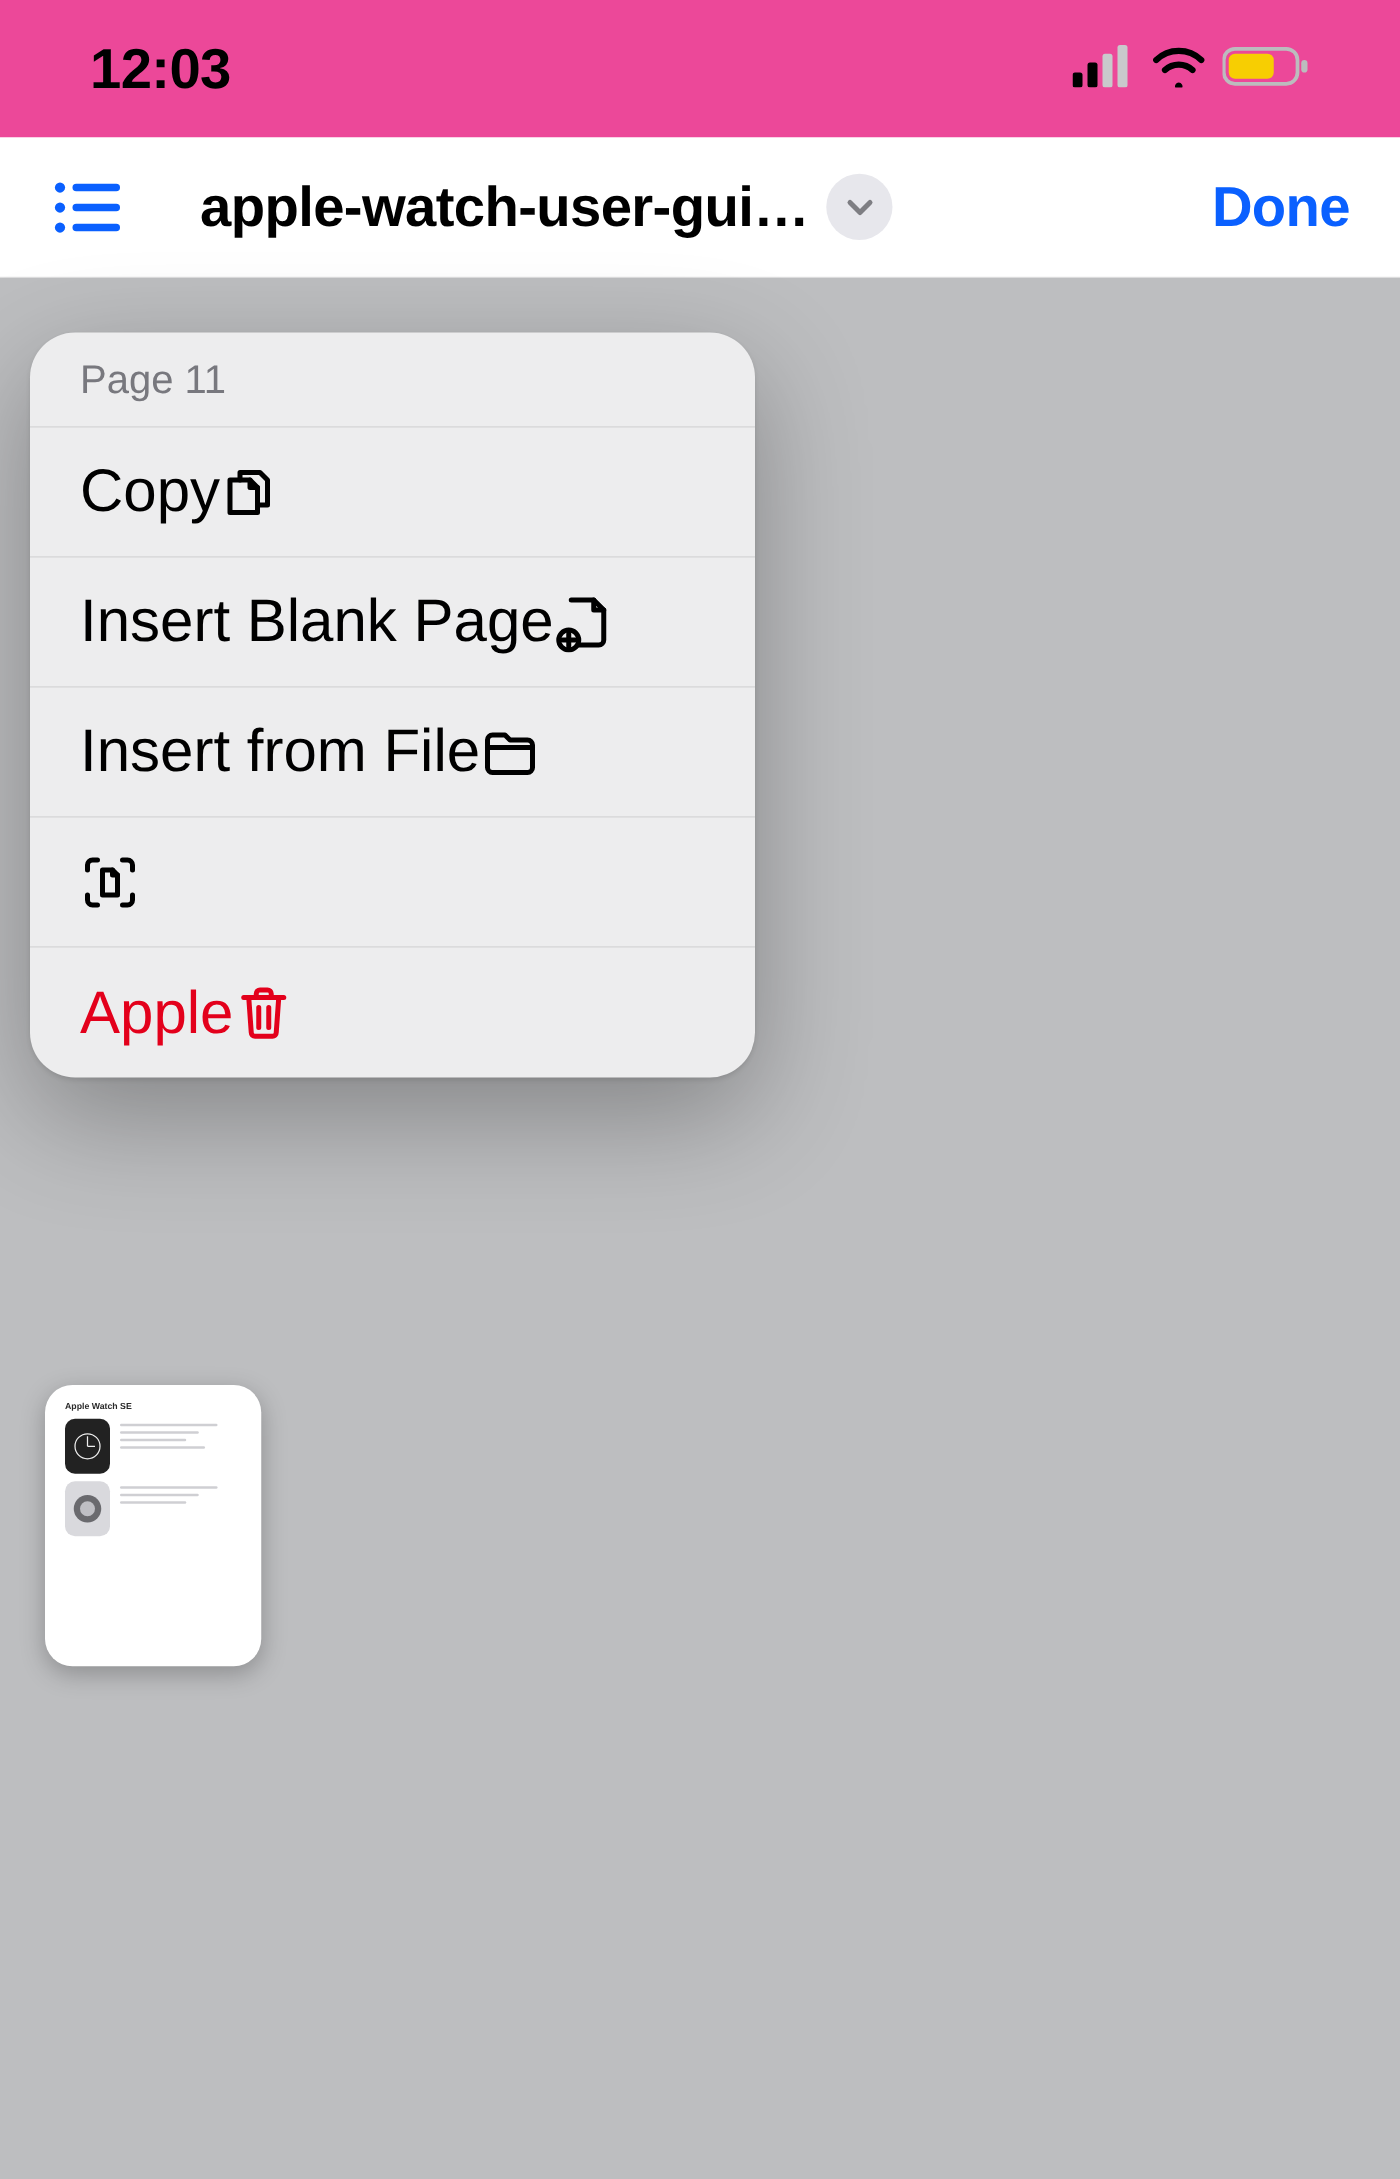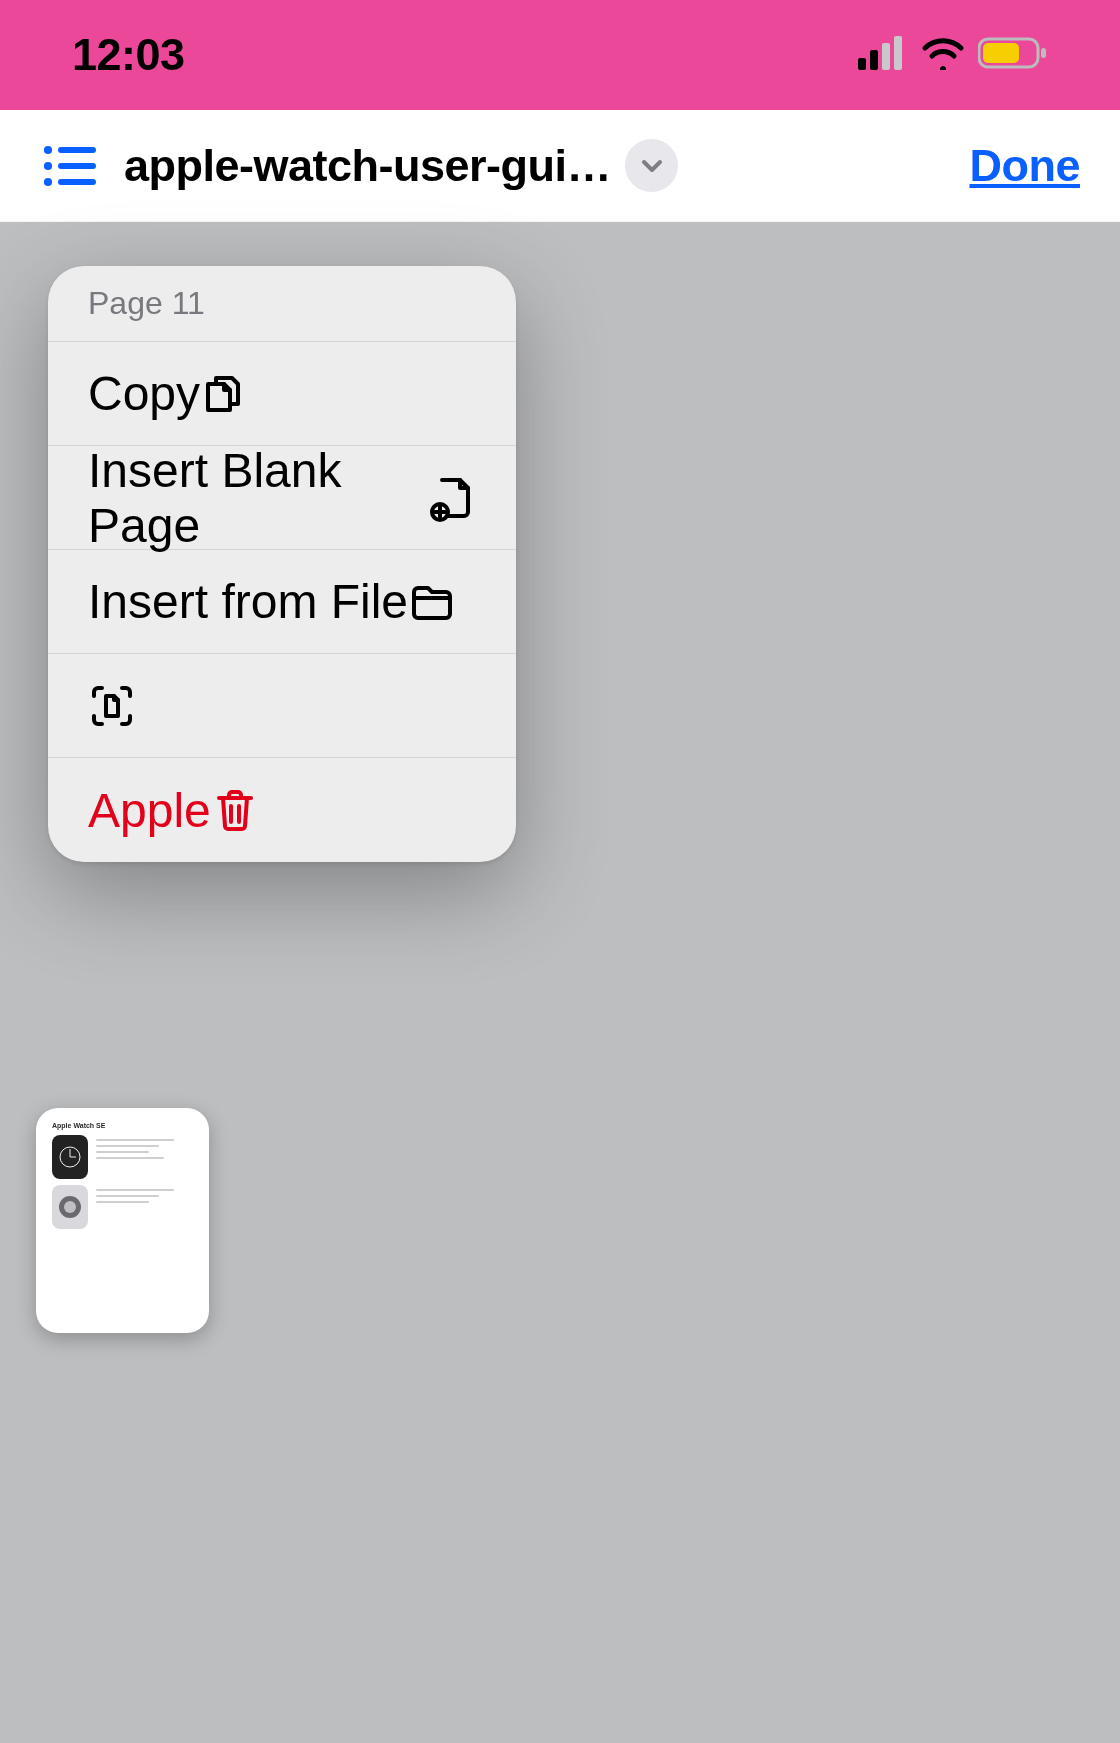--- a/index.html
+++ b/index.html
@@ -27,21 +27,21 @@
     .nav-bar {
       height:112px;
       display:flex;
       align-items:center;
       background:#fff;
       border-bottom:1px solid rgba(0,0,0,0.04);
       padding:0 40px 0 42px;
     }
     .nav-outline-icn { width:54px; height:54px; display:flex; align-items:center; justify-content:center; }
     .nav-title {
-      margin-left:28px;
+      margin-left:64px;
       font-size:45px;
       font-weight:700;
       letter-spacing:-0.5px;
       white-space:nowrap;
       overflow:hidden;
       text-overflow:ellipsis;
       max-width:630px;
     }
     .nav-chevron {
       width:53px; height:53px;
@@ -49,37 +49,36 @@
       background:#e7e7ec;
       display:flex; align-items:center; justify-content:center;
       margin-left:14px;
     }
     .nav-spacer { flex:1; }
     .nav-done {
       color:#0a60ff;
       font-size:45px;
       font-weight:700;
       letter-spacing:-0.5px;
-      text-decoration:underline;
     }
 
     
     .content {
       position:relative;
       width:100%;
       height:calc(1743px - 110px - 112px);
       background:#bdbec0;
     }
 
     
     .menu {
       position:absolute;
-      left:48px;
+      left:24px;
       top:44px;
-      width:468px;
+      width:580px;
       background:#ededee;
       border-radius:36px;
       overflow:hidden;
       box-shadow:0 30px 90px rgba(0,0,0,0.30), 0 2px 4px rgba(0,0,0,0.10);
     }
     .menu-header {
       height:76px;
       display:flex; align-items:center;
       padding:0 40px;
       font-size:32px;

